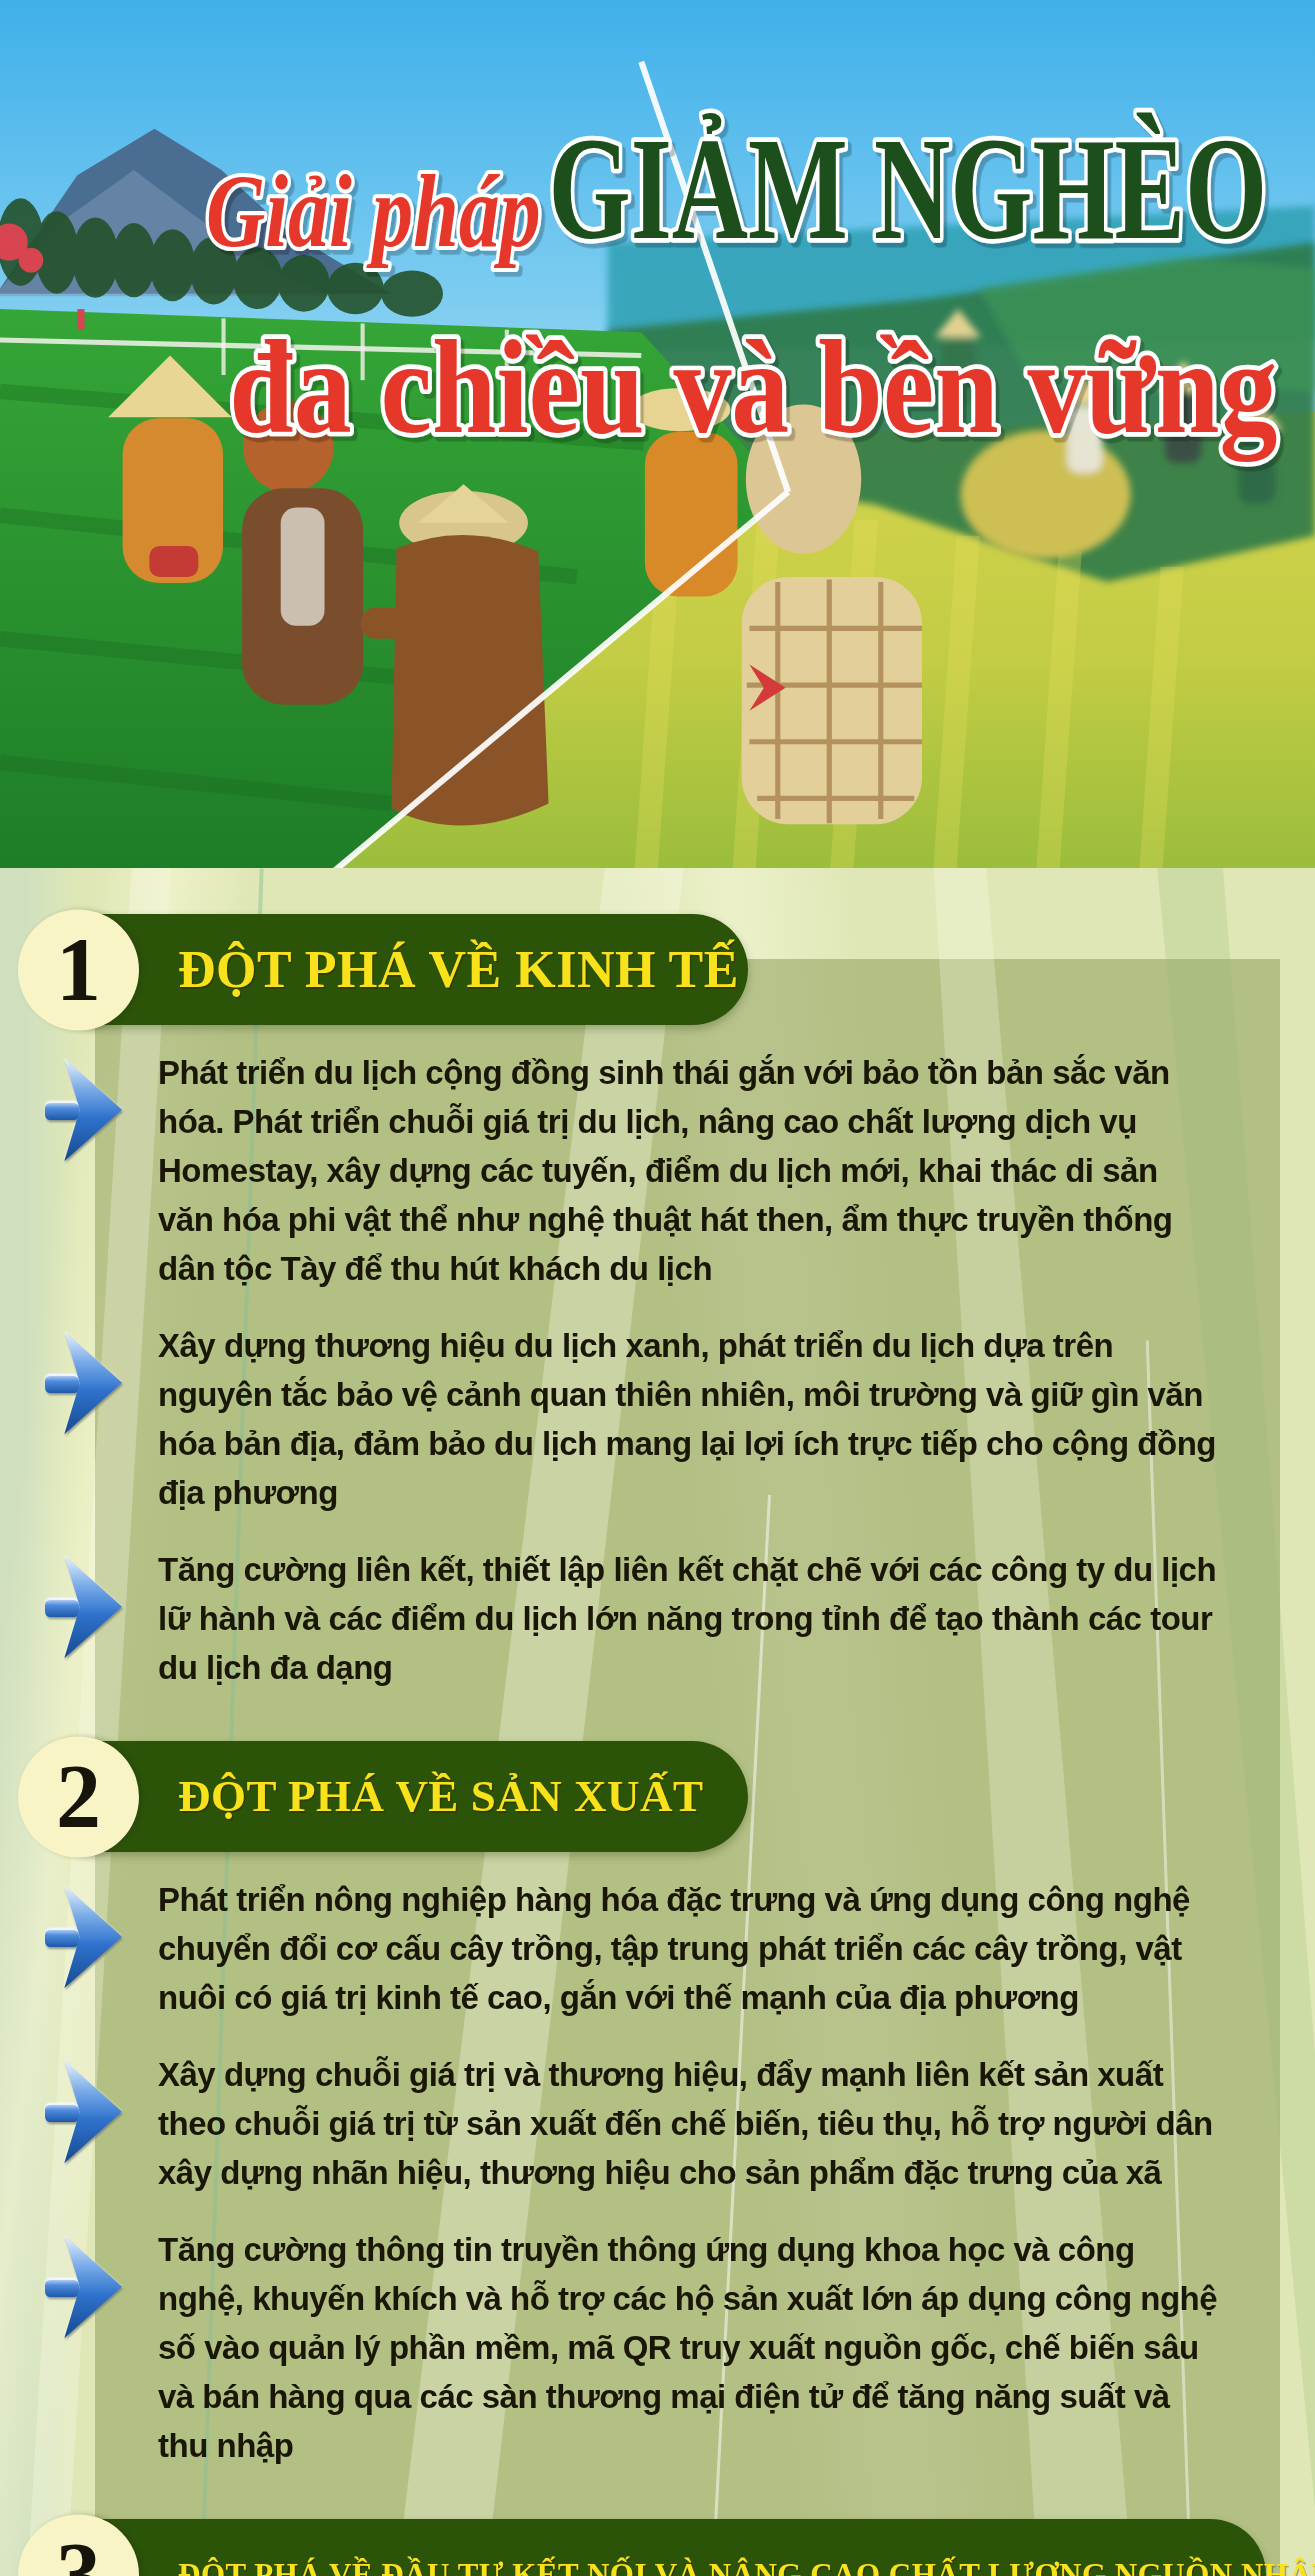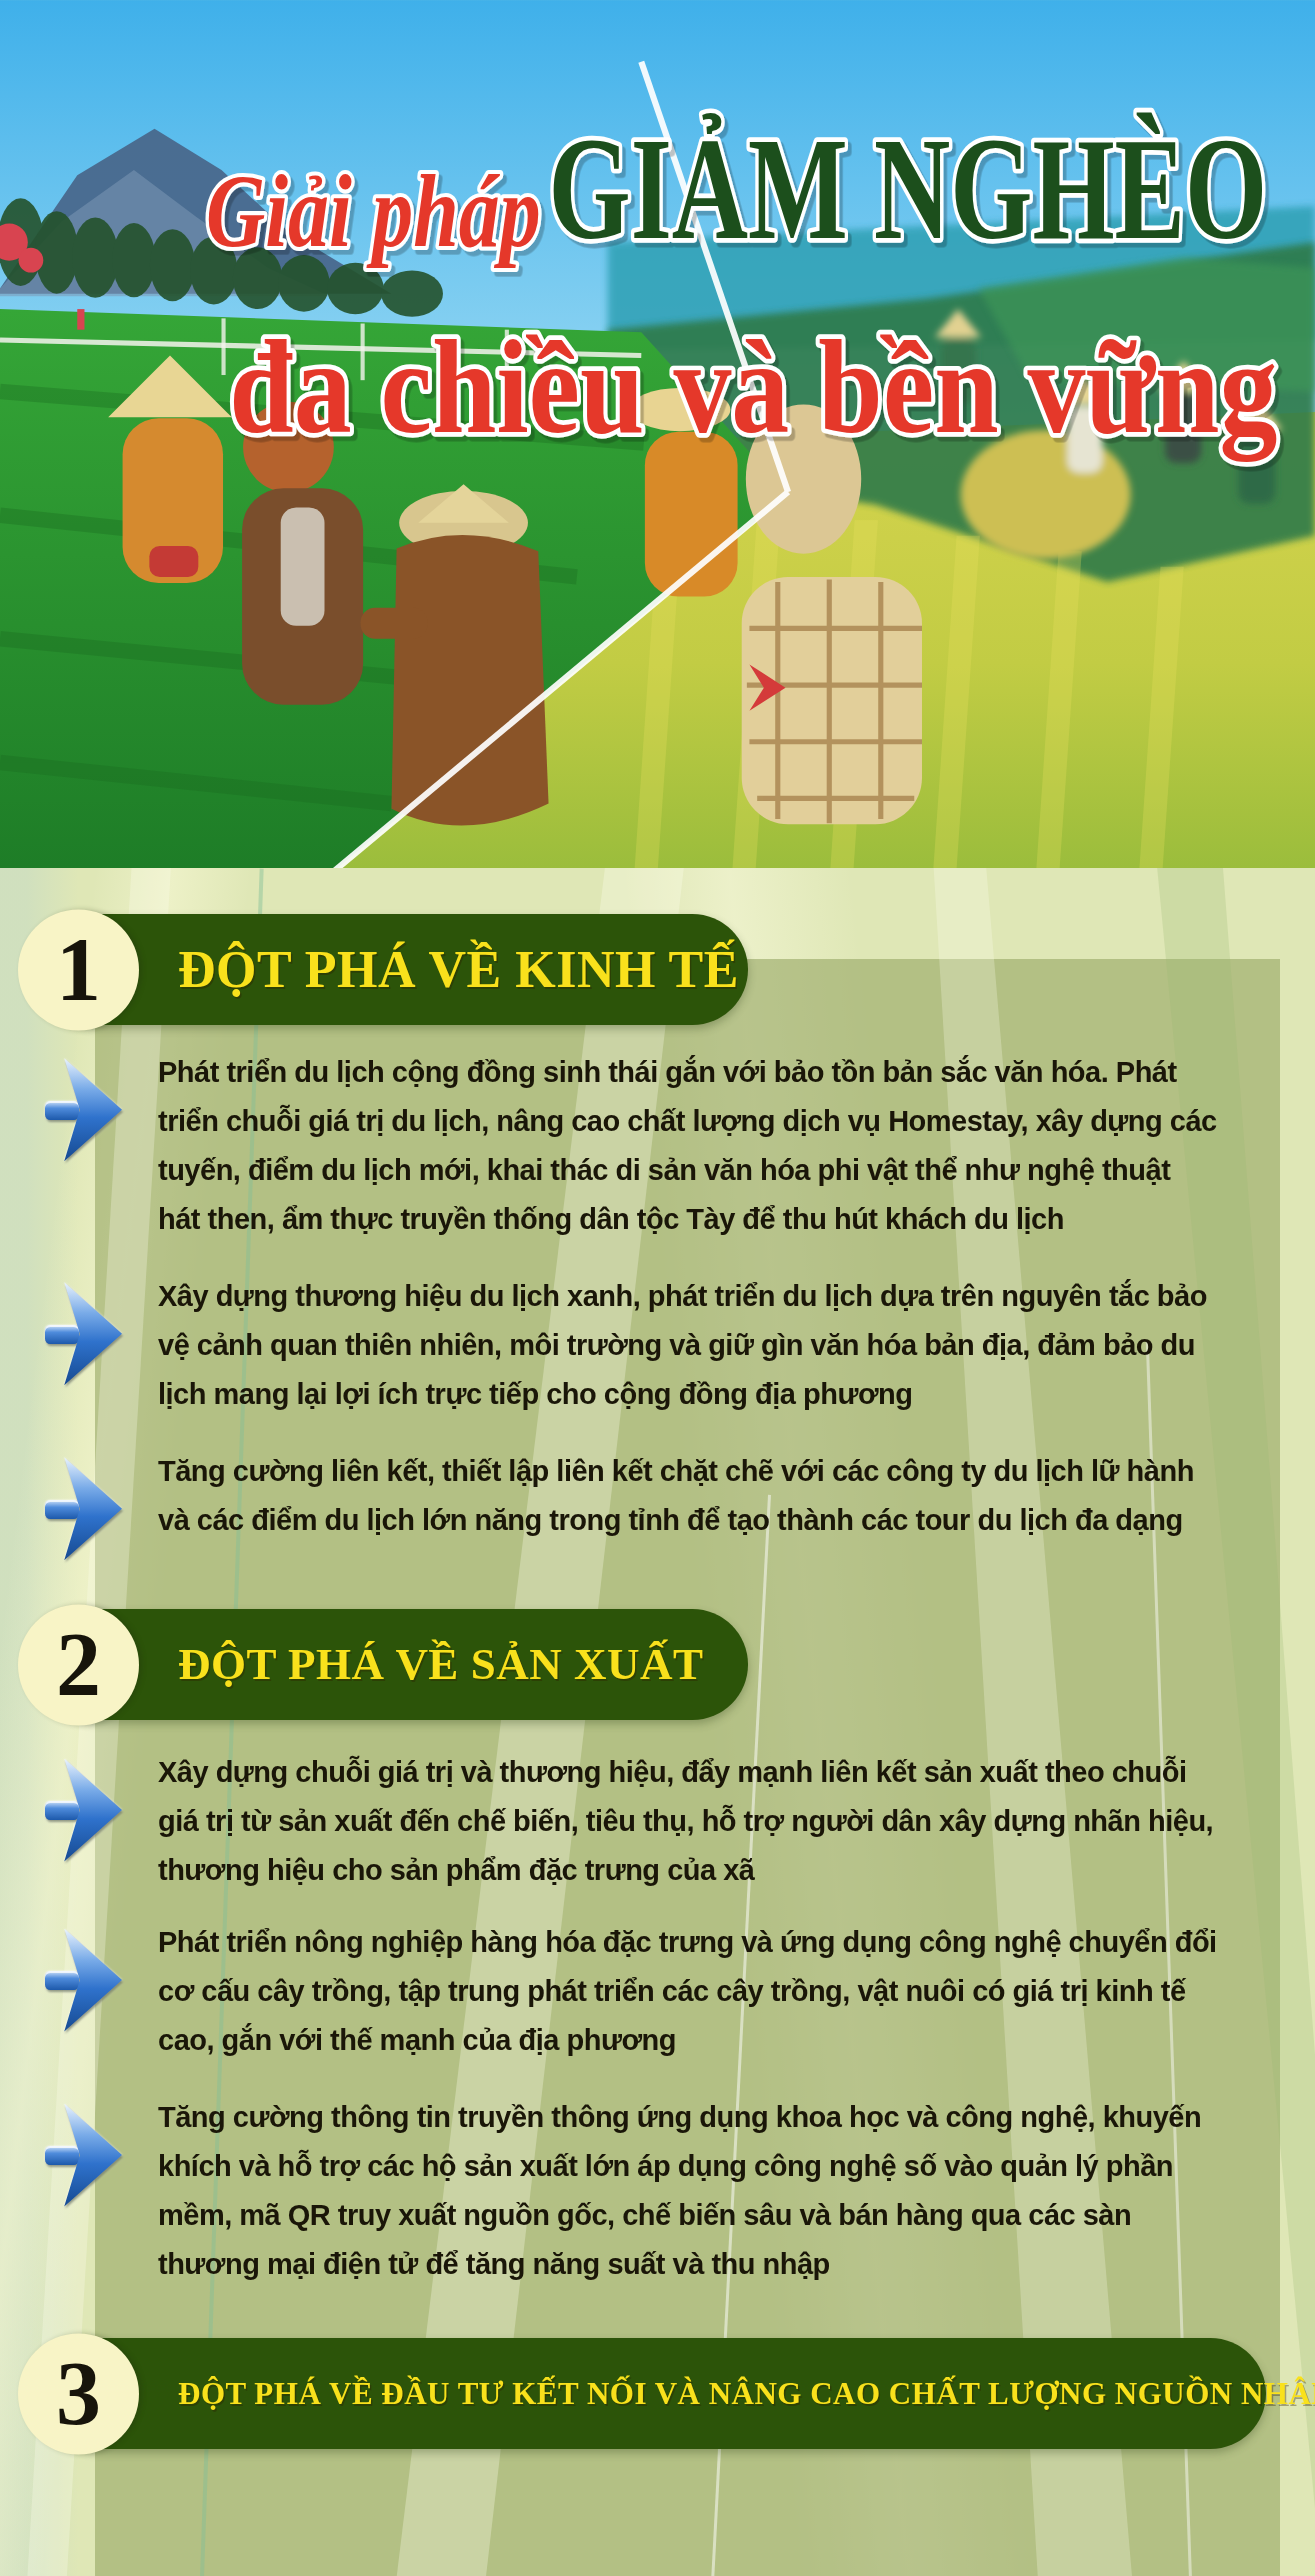--- a/index.html
+++ b/index.html
@@ -48,21 +48,21 @@
   .numcircle span { font-family:"Liberation Serif", serif; font-weight:bold;
     font-size:90px; color:#17140b; line-height:1; }
   .pill h2 { margin:0; color:#f9e11c; font-family:"Liberation Serif", serif; font-weight:700;
     line-height:1; letter-spacing:0.5px; text-shadow:1.5px 2.1px 0 rgba(45,30,0,.35); white-space:nowrap; }
   .sec1 .pill h2 { font-size:52px;text-align:center; }
   .sec2 .pill h2 { font-size:45px; }
   .sec3 .pill h2 { font-size:31px; }
   .bullets { }
   .bullet { display:flex; align-items:flex-start; margin-top:28px; }
   .bullet.first { margin-top:23px; }
-  .bullet p { margin:0 0 0 36px; width:1061px; font-size:29px; line-height:49px;
+  .bullet p { margin:0 0 0 36px; width:1061px; font-size:33px; line-height:49px;
     font-weight:bold; color:#1a1608; letter-spacing:-0.5px; }
   
   .arrow { position:relative; flex:0 0 77px; width:77px; height:103px; margin-top:10.3px;
     filter:drop-shadow(1.5px 2.1px 1px rgba(25,35,15,.45)) drop-shadow(0 0 1px rgba(255,255,255,.9)); }
   .arrow .tail { position:absolute; left:0; top:41%; width:44%; height:19%; border-radius:5.2px;
     background:linear-gradient(180deg,#d5e6fa 0%,#4f8cdc 38%,#1d59ab 100%);
     box-shadow:inset 0 2.1px 0 rgba(255,255,255,.75); }
   .arrow .head { position:absolute; left:25%; top:0; width:75%; height:100%;
     background:linear-gradient(180deg,#eaf3fd 0%,#79abe8 30%,#2f72cc 58%,#164a91 100%);
     clip-path:polygon(0% 0%, 100% 50%, 0% 100%, 27% 50%); }
@@ -253,33 +253,33 @@
     </section>
 
     <section class="sec sec2">
       <div class="pill">
         <div class="numcircle">
           <span>2</span>
         </div>
         <h2>ĐỘT PHÁ VỀ SẢN XUẤT</h2>
       </div>
       <div class="bullets">
+        <div class="bullet first">
+          <div class="arrow">
+              <div class="tail"></div>
+              <div class="head"></div>
+            </div>
+          <p>Phát triển nông nghiệp hàng hóa đặc trưng và ứng dụng công nghệ chuyển đổi cơ cấu cây trồng, tập trung phát triển các cây trồng, vật nuôi có giá trị kinh tế cao, gắn với thế mạnh của địa phương</p>
+        </div>
         <div class="bullet">
           <div class="arrow">
               <div class="tail"></div>
               <div class="head"></div>
             </div>
           <p>Xây dựng chuỗi giá trị và thương hiệu, đẩy mạnh liên kết sản xuất theo chuỗi giá trị từ sản xuất đến chế biến, tiêu thụ, hỗ trợ người dân xây dựng nhãn hiệu, thương hiệu cho sản phẩm đặc trưng của xã</p>
-        </div>
-        <div class="bullet first">
-          <div class="arrow">
-              <div class="tail"></div>
-              <div class="head"></div>
-            </div>
-          <p>Phát triển nông nghiệp hàng hóa đặc trưng và ứng dụng công nghệ chuyển đổi cơ cấu cây trồng, tập trung phát triển các cây trồng, vật nuôi có giá trị kinh tế cao, gắn với thế mạnh của địa phương</p>
         </div>
         <div class="bullet">
           <div class="arrow">
               <div class="tail"></div>
               <div class="head"></div>
             </div>
           <p>Tăng cường thông tin truyền thông ứng dụng khoa học và công nghệ, khuyến khích và hỗ trợ các hộ sản xuất lớn áp dụng công nghệ số vào quản lý phần mềm, mã QR truy xuất nguồn gốc, chế biến sâu và bán hàng qua các sàn thương mại điện tử để tăng năng suất và thu nhập</p>
         </div>
       </div>
     </section>

